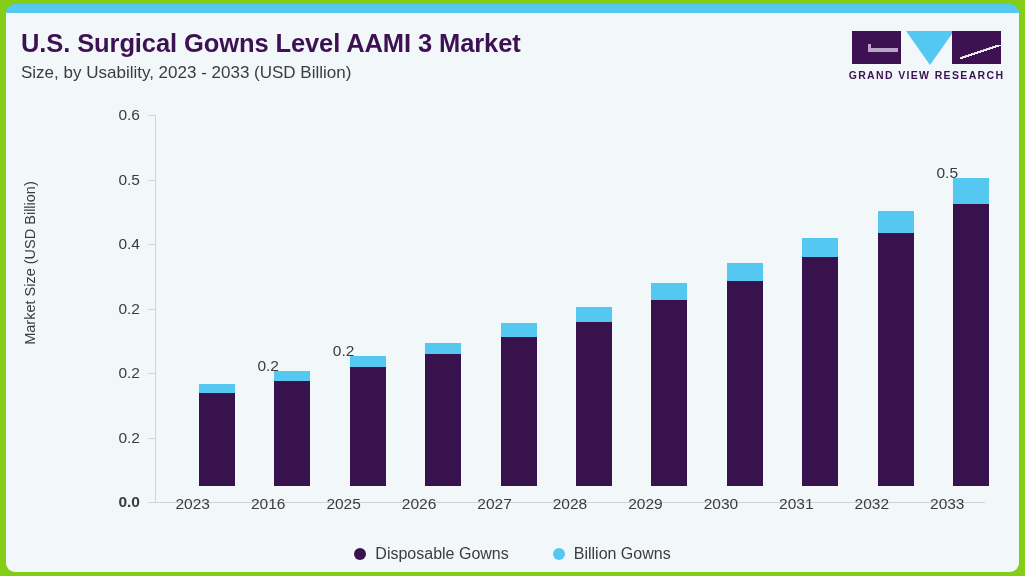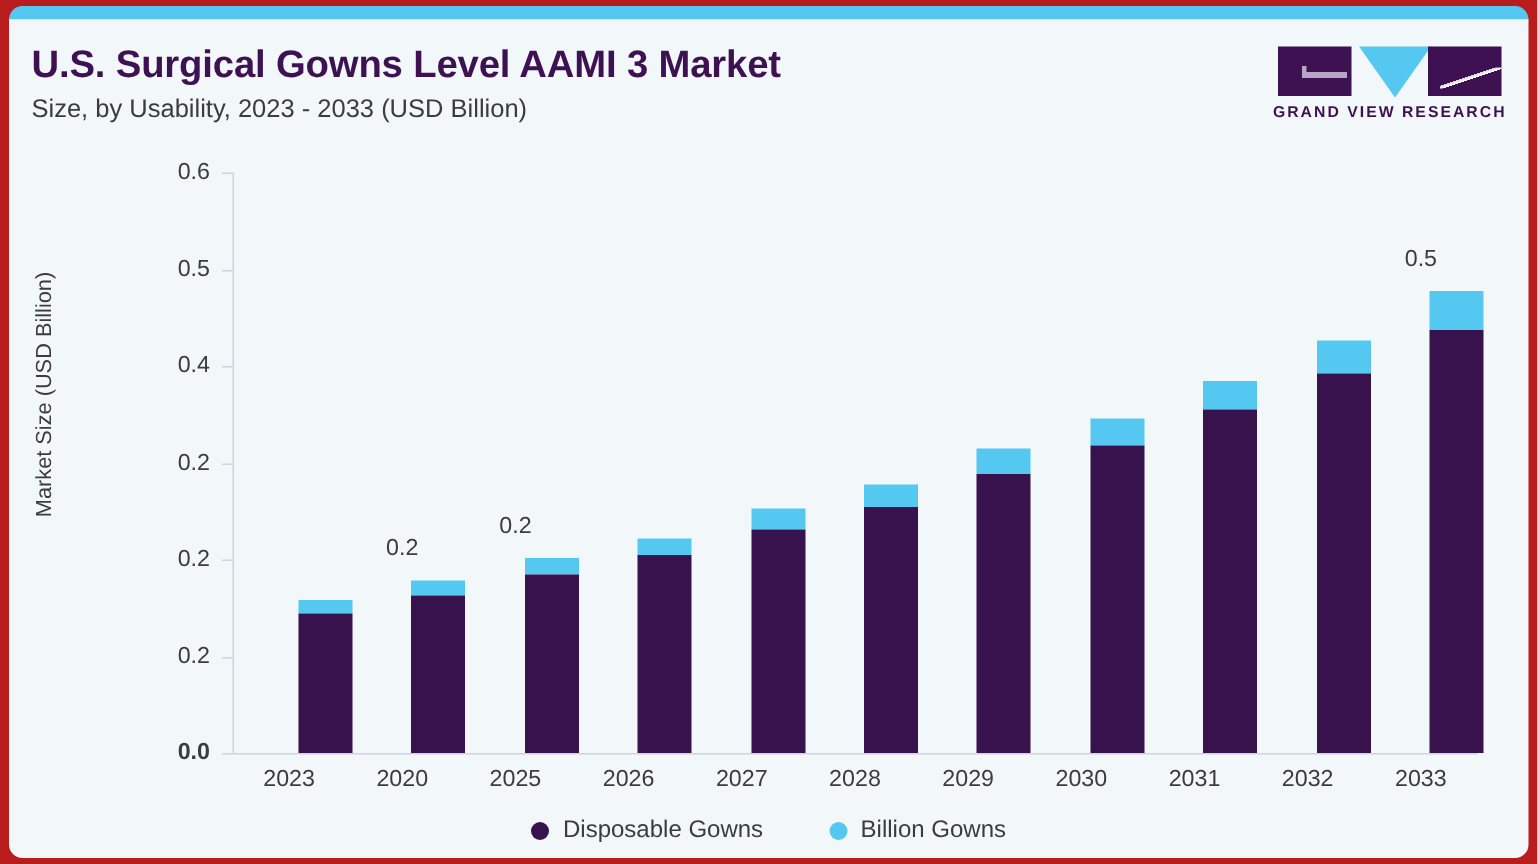--- a/index.html
+++ b/index.html
@@ -9,21 +9,21 @@
   }
   body {
     width: 1025px; height: 576px;
     font-family: "Liberation Sans", sans-serif;
     overflow: hidden;
   }
   #frame {
     position: relative;
     width: 1025px; height: 576px;
     box-sizing: border-box;
-    background: #b91c1c;
+    background: #84cc16;
   }
   
   #card {
     position: absolute;
     left: 6px; top: 4px;
     width: 1013px; height: 568px;
     background: #f2f7fa;
     border-radius: 9px;
     border-top: 9px solid #54c8f0;
     box-sizing: border-box;
@@ -156,21 +156,21 @@
     white-space: nowrap;
   }
   .bar-group {
     position: absolute;
     bottom: 0;
     height: 387px;
   }
   .bar-stack {
     position: absolute;
     left: 50%;
-    bottom: 0;
+    bottom: 16px;
     transform: translateX(-50%);
     width: 36px;
     padding-left: 48px;
   }
   .seg-reusable {
     width: 100%;
     background: #54c8f0;
   }
   .seg-disposable {
     width: 100%;
@@ -279,21 +279,21 @@
               <div class="bar-stack">
                 <div class="seg-reusable" style="height: 9.03px; background: rgb(84, 200, 240);"></div>
                 <div class="seg-disposable" style="height: 92.88px; background: rgb(55, 18, 77);"></div>
                 <div class="xtick-label">2023</div>
               </div>
             </div>
             <div class="bar-group" style="left: 75.4545px; width: 75.4545px;">
               <div class="bar-stack">
                 <div class="seg-reusable" style="height: 10.32px; background: rgb(84, 200, 240);"></div>
                 <div class="seg-disposable" style="height: 105.135px; background: rgb(55, 18, 77);"></div>
-                <div class="xtick-label">2020</div>
+                <div class="xtick-label">2016</div>
               </div>
               <div class="bar-label" style="top: 241.545px;">0.2</div>
             </div>
             <div class="bar-group" style="left: 150.909px; width: 75.4545px;">
               <div class="bar-stack">
                 <div class="seg-reusable" style="height: 10.965px; background: rgb(84, 200, 240);"></div>
                 <div class="seg-disposable" style="height: 118.68px; background: rgb(55, 18, 77);"></div>
                 <div class="xtick-label">2025</div>
               </div>
               <div class="bar-label" style="top: 227.355px;">0.2</div>

